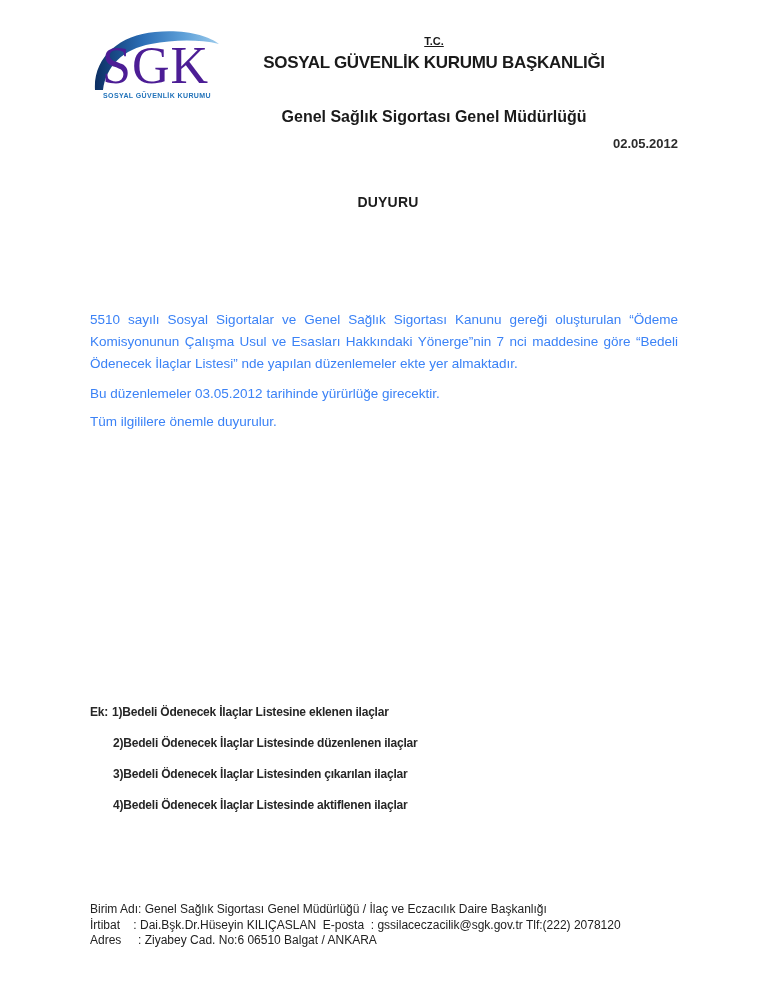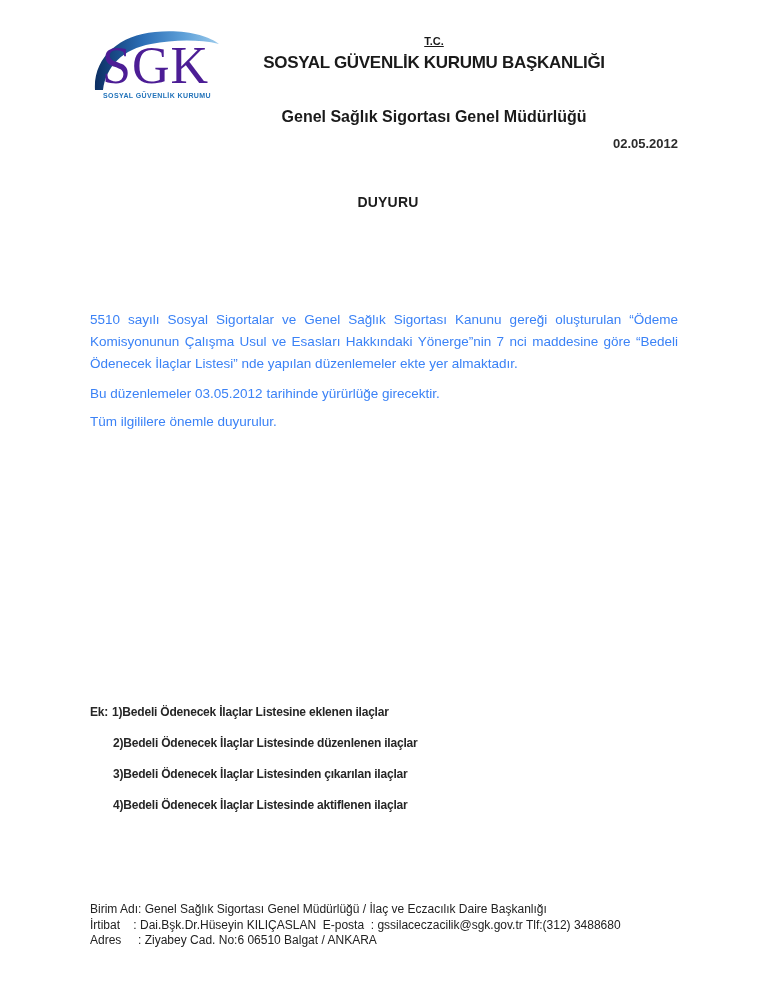--- a/index.html
+++ b/index.html
@@ -186,17 +186,17 @@
 
   <div class="ek-list">
     <div class="ek-row"><span class="ek-label">Ek:</span><span>1)Bedeli Ödenecek İlaçlar Listesine eklenen ilaçlar</span></div>
     <div class="ek-row indented"><span>2)Bedeli Ödenecek İlaçlar Listesinde düzenlenen ilaçlar</span></div>
     <div class="ek-row indented"><span>3)Bedeli Ödenecek İlaçlar Listesinden çıkarılan ilaçlar</span></div>
     <div class="ek-row indented"><span>4)Bedeli Ödenecek İlaçlar Listesinde aktiflenen ilaçlar</span></div>
   </div>
 
   <div class="doc-footer">
     <div class="footer-line">Birim Adı: Genel Sağlık Sigortası Genel Müdürlüğü / İlaç ve Eczacılık Daire Başkanlığı</div>
-    <div class="footer-line">İrtibat    : Dai.Bşk.Dr.Hüseyin KILIÇASLAN  E-posta  : gssilaceczacilik@sgk.gov.tr Tlf:(312) 3488680</div>
+    <div class="footer-line">İrtibat    : Dai.Bşk.Dr.Hüseyin KILIÇASLAN  E-posta  : gssilaceczacilik@sgk.gov.tr Tlf:(222) 2078120</div>
     <div class="footer-line">Adres     : Ziyabey Cad. No:6 06510 Balgat / ANKARA</div>
   </div>
 
 </div>
 
 </body></html>

